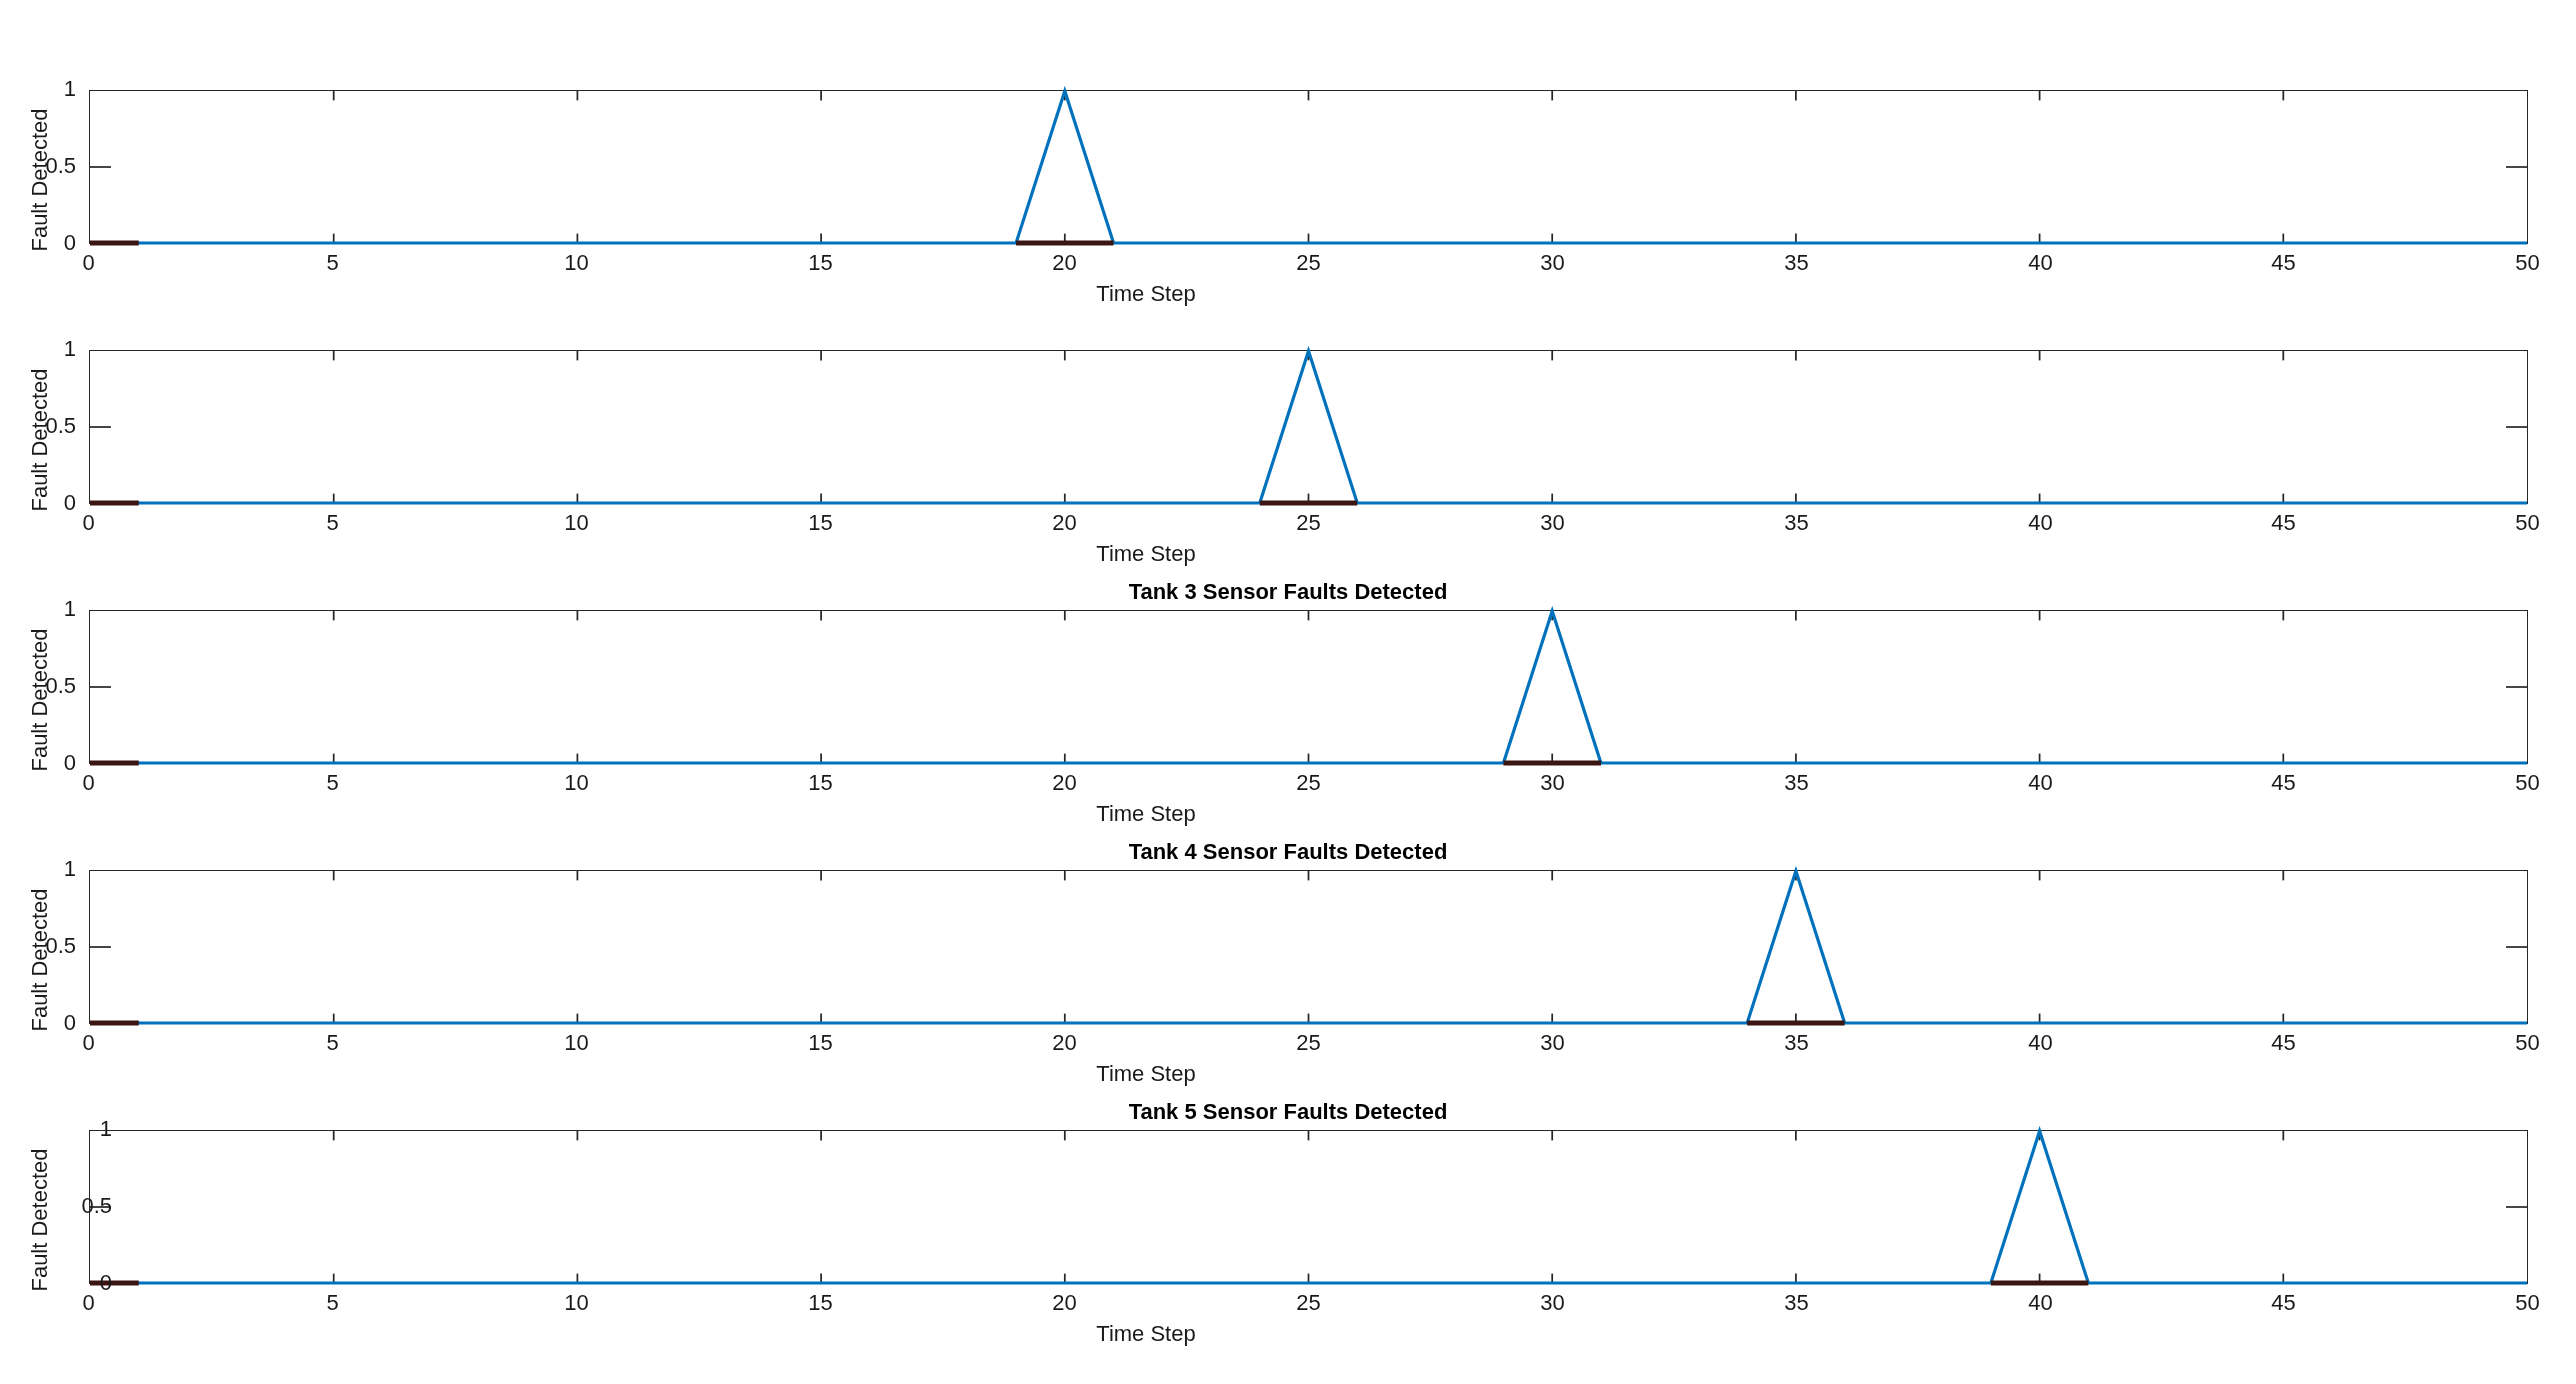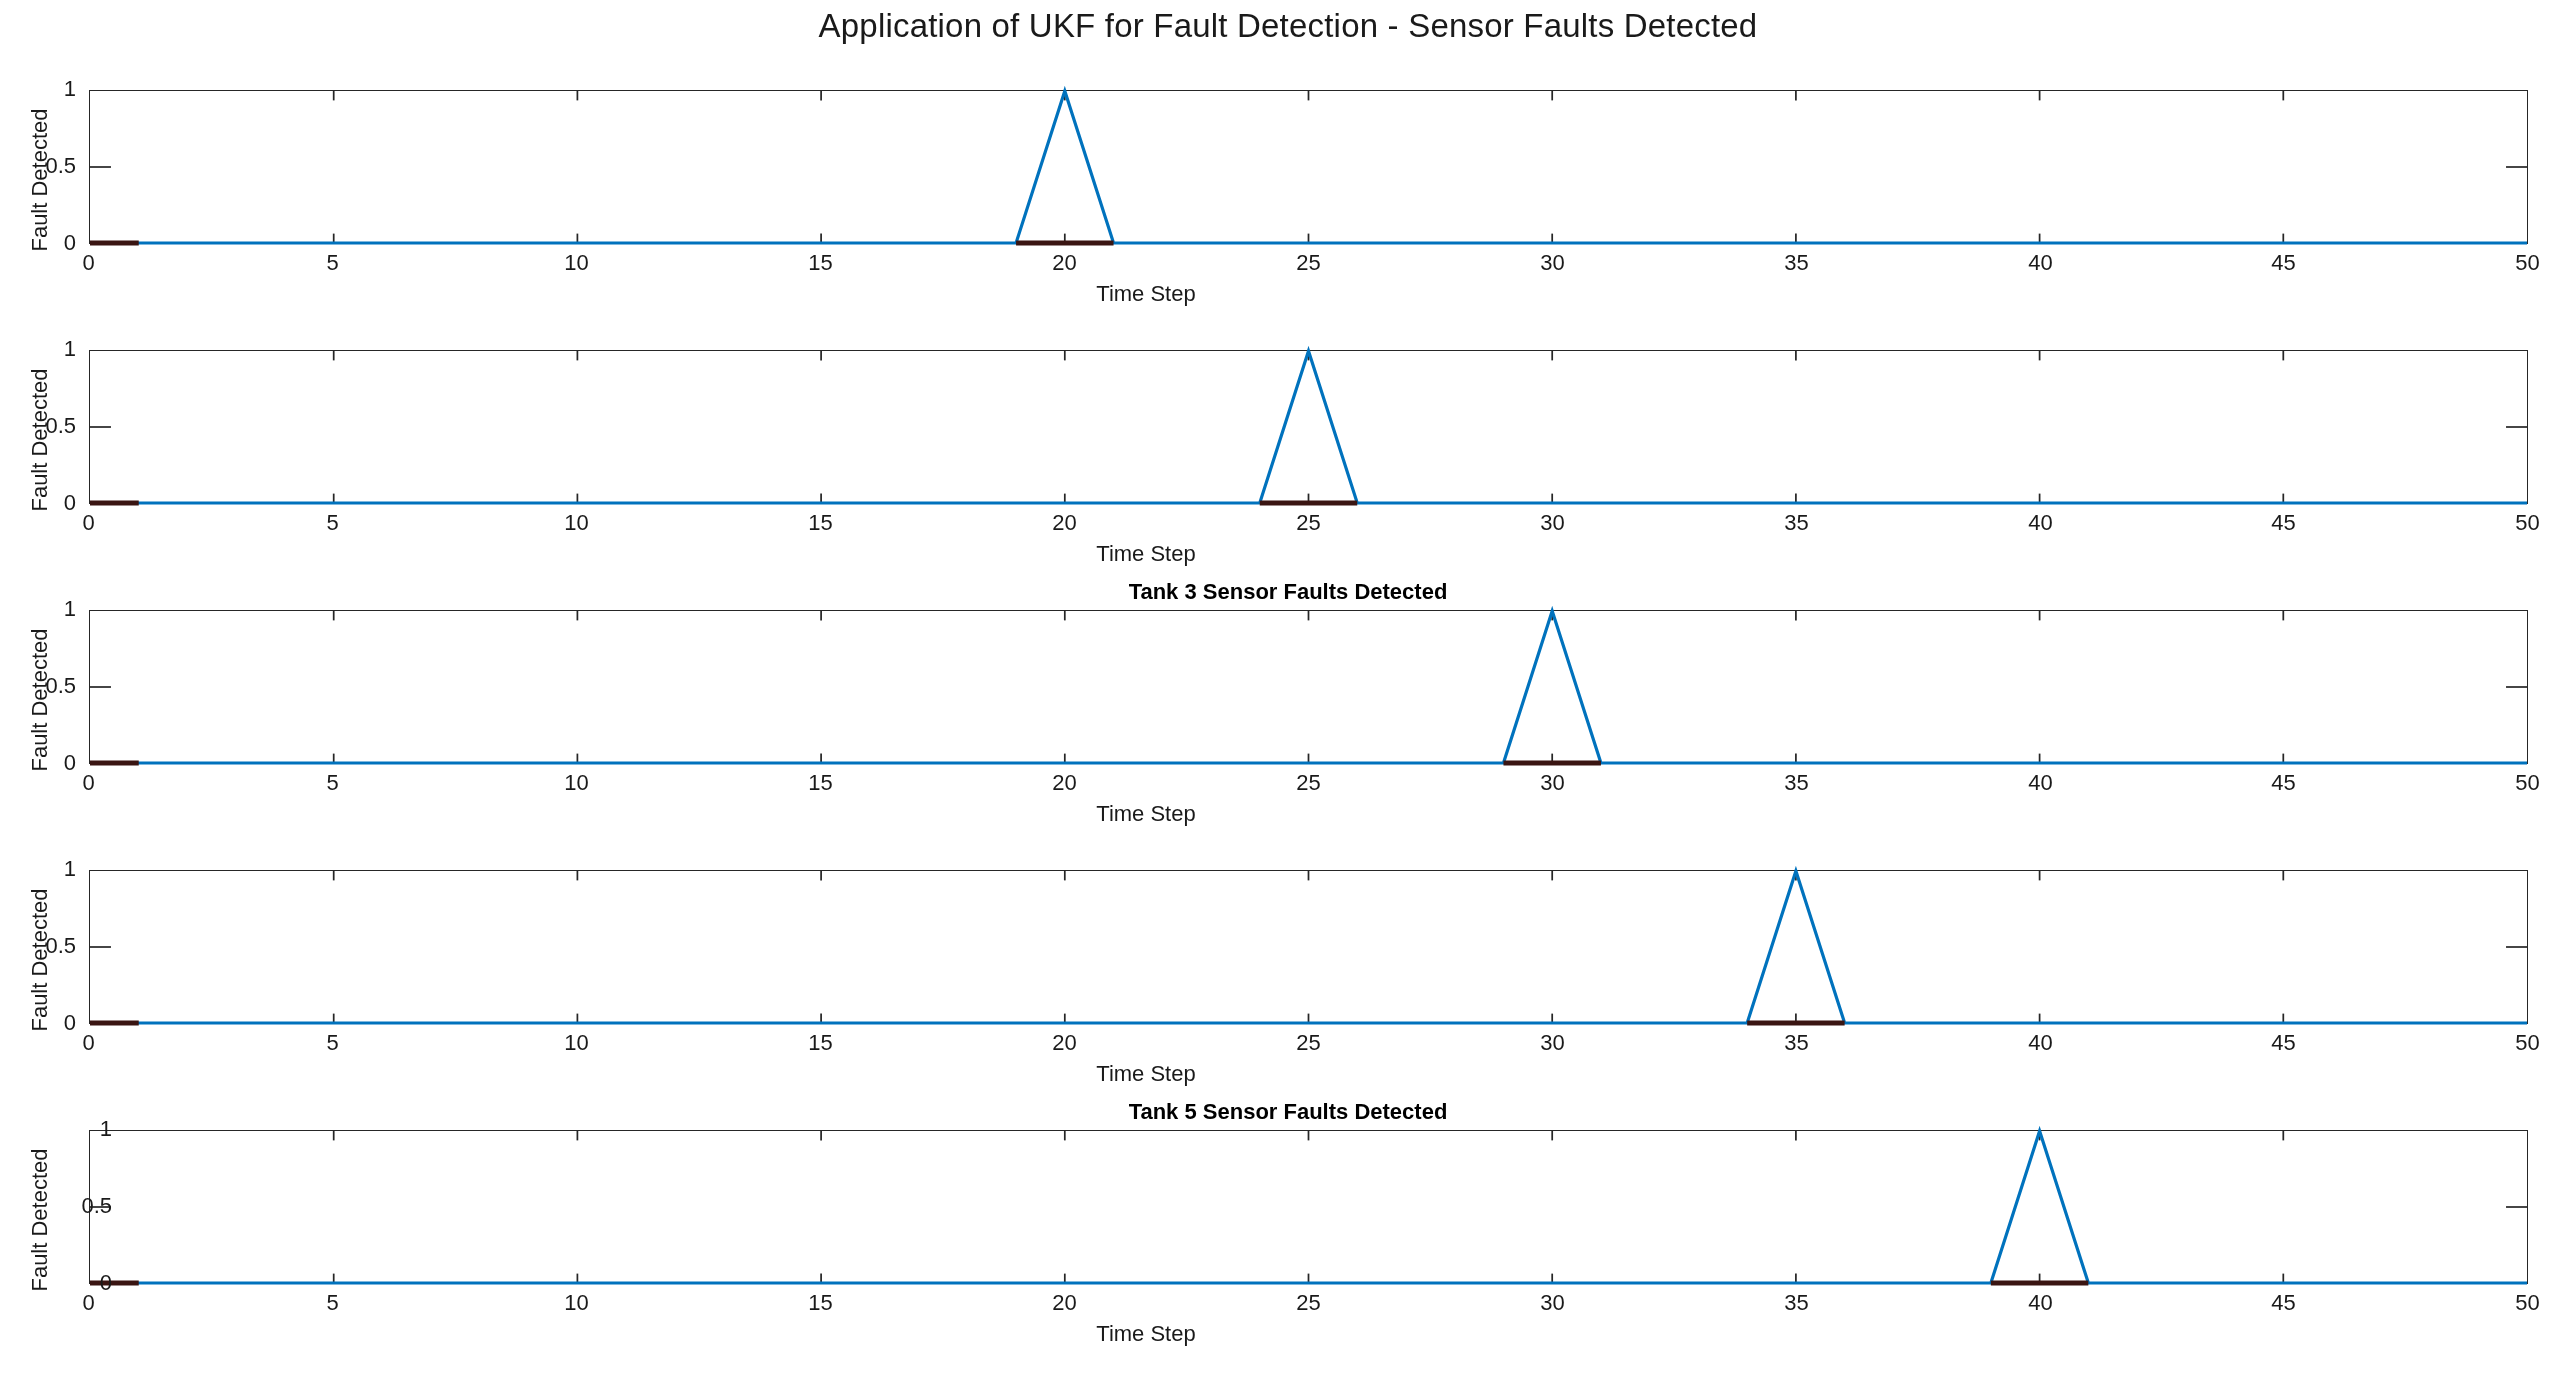--- a/index.html
+++ b/index.html
@@ -136,21 +136,20 @@
     font-size: 22px;
     color: #1a1a1a;
     white-space: nowrap;
   }
 </style>
 </head>
 <body>
 
 <div id="figure">
 
-  <div class="figure-title">Application of UKF for Fault Detection - Sensor Faults Detected</div>
 
   <div class="subplot-stack">
       <div class="subplot s0">
         <div class="plot-box" style="border-color: rgb(38, 38, 38);">
           <svg class="plot-svg" viewBox="0 0 2813 178" preserveAspectRatio="none">
             <line x1="281.3" y1="178" x2="281.3" y2="167" stroke="#262626" stroke-width="2"></line>
             <line x1="281.3" y1="0" x2="281.3" y2="11" stroke="#262626" stroke-width="2"></line>
             <line x1="562.6" y1="178" x2="562.6" y2="167" stroke="#262626" stroke-width="2"></line>
             <line x1="562.6" y1="0" x2="562.6" y2="11" stroke="#262626" stroke-width="2"></line>
             <line x1="843.9" y1="178" x2="843.9" y2="167" stroke="#262626" stroke-width="2"></line>
@@ -276,20 +275,21 @@
         <div class="xtick" style="left: 1309px; top: 191px;">25</div>
         <div class="xtick" style="left: 1553px; top: 191px;">30</div>
         <div class="xtick" style="left: 1797px; top: 191px;">35</div>
         <div class="xtick" style="left: 2041px; top: 191px;">40</div>
         <div class="xtick" style="left: 2284px; top: 191px;">45</div>
         <div class="xtick" style="left: 2528px; top: 191px;">50</div>
         <div class="ylabel">Fault Detected</div>
         <div class="xlabel">Time Step</div>
       </div>
       <div class="subplot s3">
+        <div class="sp-title">Tank 4 Sensor Faults Detected</div>
         <div class="plot-box" style="border-color: rgb(38, 38, 38);">
           <svg class="plot-svg" viewBox="0 0 2813 178" preserveAspectRatio="none">
             <line x1="281.3" y1="178" x2="281.3" y2="167" stroke="#262626" stroke-width="2"></line>
             <line x1="281.3" y1="0" x2="281.3" y2="11" stroke="#262626" stroke-width="2"></line>
             <line x1="562.6" y1="178" x2="562.6" y2="167" stroke="#262626" stroke-width="2"></line>
             <line x1="562.6" y1="0" x2="562.6" y2="11" stroke="#262626" stroke-width="2"></line>
             <line x1="843.9" y1="178" x2="843.9" y2="167" stroke="#262626" stroke-width="2"></line>
             <line x1="843.9" y1="0" x2="843.9" y2="11" stroke="#262626" stroke-width="2"></line>
             <line x1="1125.2" y1="178" x2="1125.2" y2="167" stroke="#262626" stroke-width="2"></line>
             <line x1="1125.2" y1="0" x2="1125.2" y2="11" stroke="#262626" stroke-width="2"></line>

